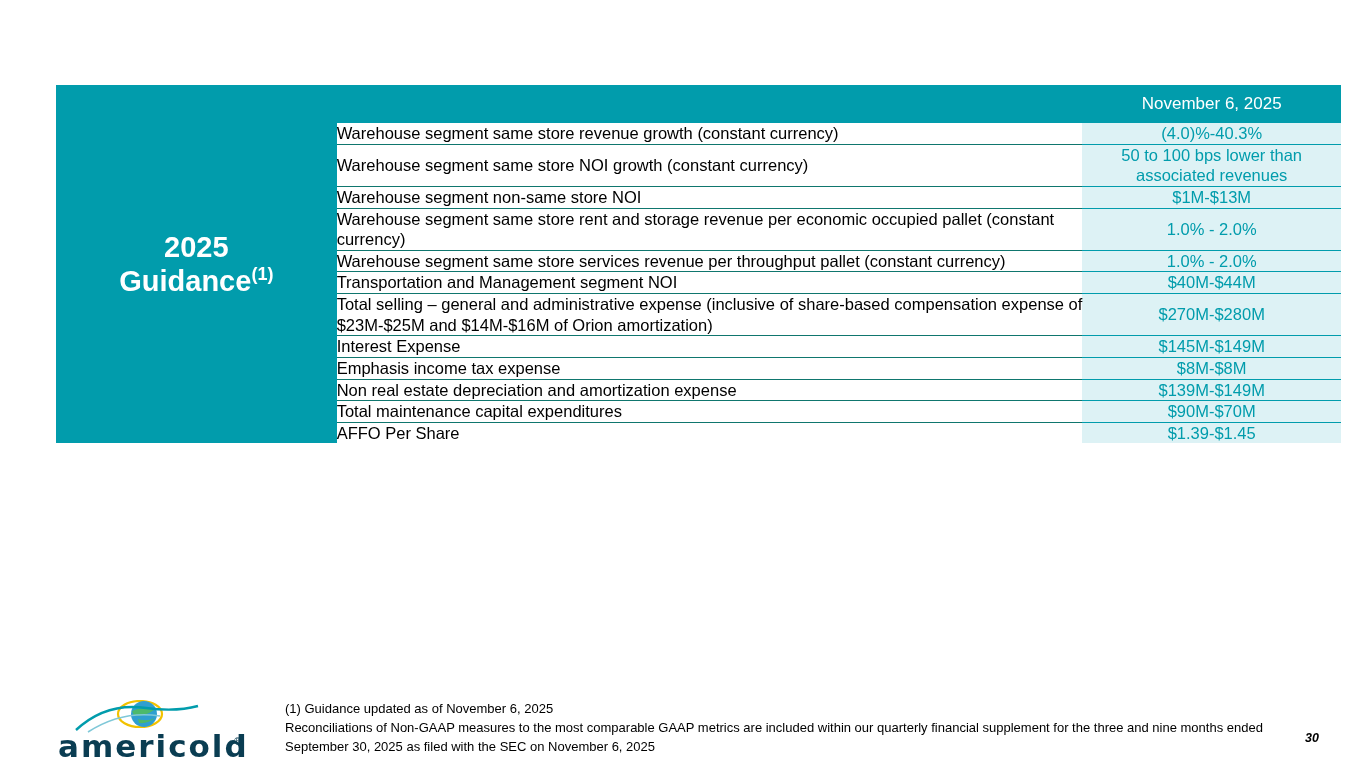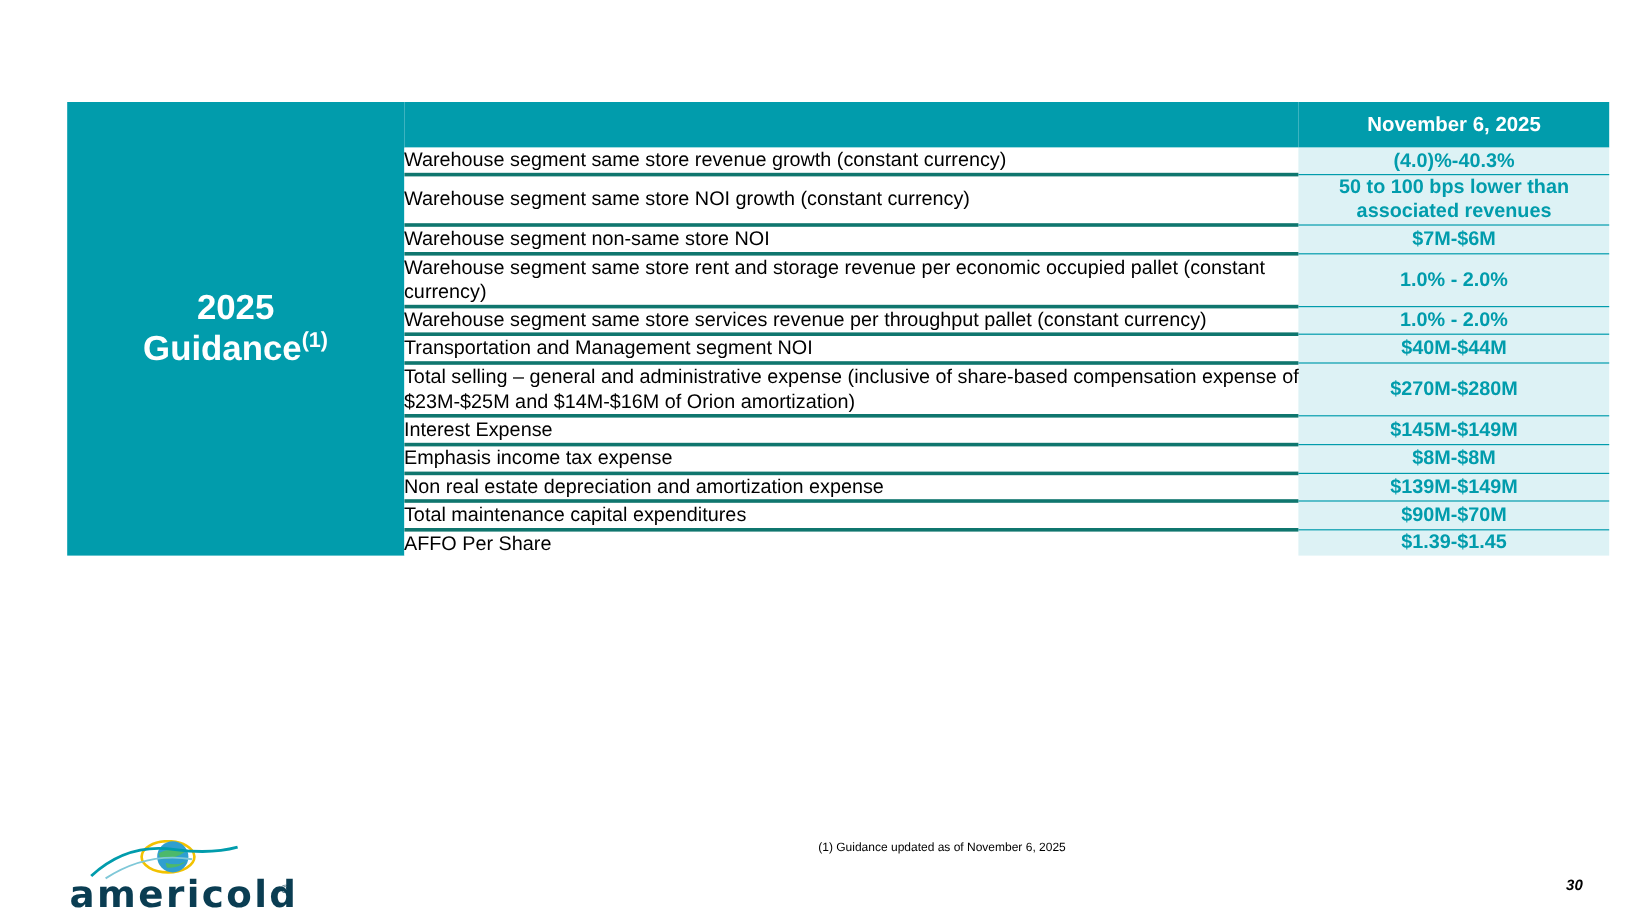--- a/index.html
+++ b/index.html
@@ -58,28 +58,28 @@
     font-size: 18px;
     vertical-align: super;
     line-height: 0;
   }
   .item-cell {
     width: 744px;
     background: #ffffff;
     color: #000000;
     font-size: 16.5px;
     padding: 9px 12px 9px 10px;
-    border-bottom: 3px solid #0f766e;
+    border-bottom: 1px solid #0f766e;
     line-height: 1.25;
   }
   .value-cell {
     width: 258px;
     background: #ddf2f5;
     color: #019cac;
-    font-weight: bold;
+    font-weight: normal;
     font-size: 16.5px;
     text-align: center;
     padding: 9px 6px;
     border-bottom: 1px solid #019cac;
     line-height: 1.25;
     margin-top: 12px;
   }
   .header-row .item-cell {
     background: #019cac;
     border-bottom: none;
@@ -97,22 +97,22 @@
   }
   .last-row .item-cell,
   .last-row .value-cell {
     border-bottom: none;
   }
   .footnotes {
     position: absolute;
     right: 80px;
     top: 700px;
     width: 1000px;
-    text-align: center;
-    font-size: 10px;
+    text-align: left;
+    font-size: 13px;
     color: #000000;
     line-height: 1.45;
   }
   .page-number {
     position: absolute;
     right: 46px;
     top: 731px;
     font-size: 12.5px;
     font-weight: bold;
     color: #000000;
@@ -165,21 +165,21 @@
         <tr>
           <td class="item-cell">Warehouse segment same store revenue growth (constant currency)</td>
           <td class="value-cell">(4.0)%-40.3%</td>
         </tr>
         <tr>
           <td class="item-cell">Warehouse segment same store NOI growth (constant currency)</td>
           <td class="value-cell">50 to 100 bps lower than associated revenues</td>
         </tr>
         <tr>
           <td class="item-cell">Warehouse segment non-same store NOI</td>
-          <td class="value-cell">$7M-$6M</td>
+          <td class="value-cell">$1M-$13M</td>
         </tr>
         <tr>
           <td class="item-cell">Warehouse segment same store rent and storage revenue per economic occupied pallet (constant currency)</td>
           <td class="value-cell">1.0% - 2.0%</td>
         </tr>
         <tr>
           <td class="item-cell">Warehouse segment same store services revenue per throughput pallet (constant currency)</td>
           <td class="value-cell">1.0% - 2.0%</td>
         </tr>
         <tr>
@@ -209,20 +209,21 @@
         <tr class="last-row">
           <td class="item-cell">AFFO Per Share</td>
           <td class="value-cell">$1.39-$1.45</td>
         </tr>
       </tbody>
     </table>
   </div>
 
   <div class="footnotes">
     <div>(1) Guidance updated as of November 6, 2025</div>
+    <div>Reconciliations of Non-GAAP measures to the most comparable GAAP metrics are included within our quarterly financial supplement for the three and nine months ended September 30, 2025 as filed with the SEC on November 6, 2025</div>
   </div>
 
   <div class="page-number">30</div>
 
   <div class="logo">
     <svg width="195" height="40" viewBox="0 0 195 40">
       <ellipse cx="82" cy="14" rx="22" ry="13" fill="none" stroke="#f2c200" stroke-width="2.2"></ellipse>
       <circle cx="86" cy="14" r="13" fill="#2f9fd0"></circle>
       <path d="M74 11 q10 -5 22 -1 q-8 6 -20 6 z" fill="#4cb96b"></path>
       <path d="M80 19 q9 3 17 -1 q-7 6 -16 5 z" fill="#4cb96b"></path>

